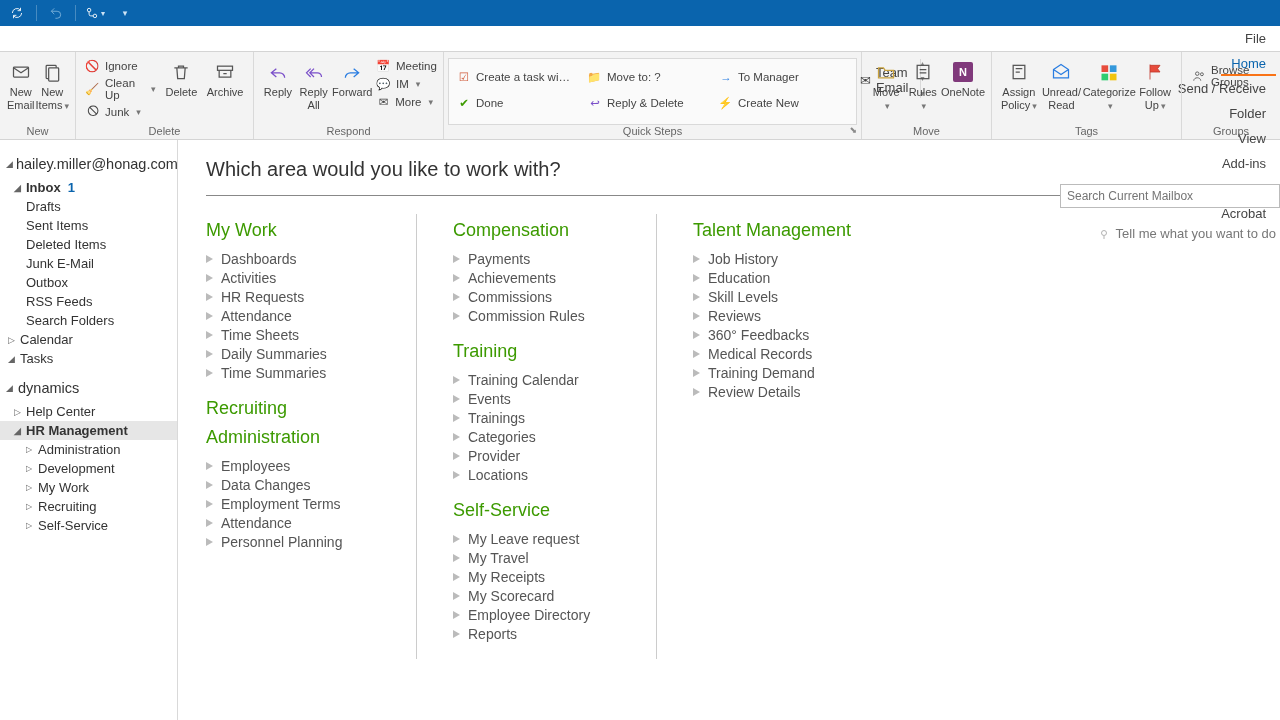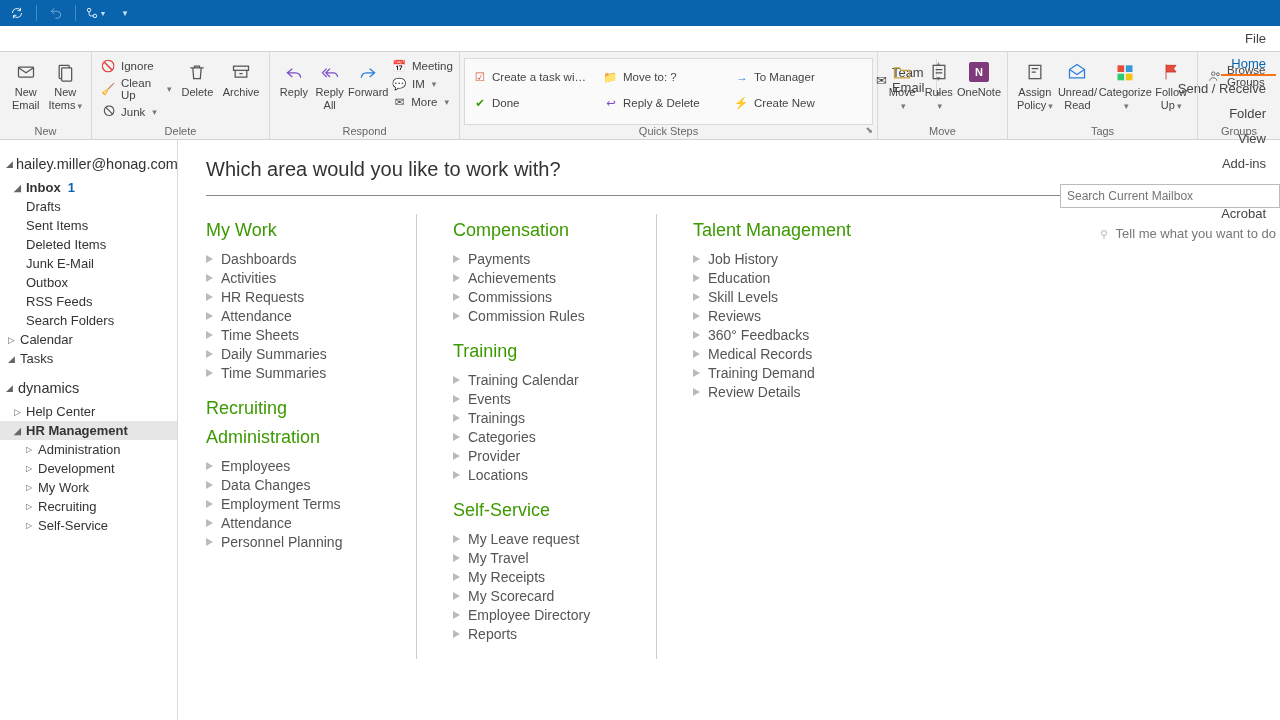--- a/index.html
+++ b/index.html
@@ -117,21 +117,21 @@
     <svg viewBox="0 0 24 24">
         <circle cx="12" cy="10" r="5"></circle>
         <path d="M10 18h4M11 21h2"></path>
       </svg>
     <span>Tell me what you want to do</span>
   </div>
 </div>
 
 <div class="ribbon">
 
-  <div class="rgroup" style="width:92px">
+  <div class="rgroup" style="width:76px">
     <div class="rgroup-body">
       <div class="big-btn">
         <div class="ico">
             <svg class="ic" viewBox="0 0 24 24" fill="none" stroke="#555" stroke-width="1.5">
               <rect x="3" y="6" width="18" height="12" rx="1"></rect>
               <path d="M3 7l9 6 9-6"></path>
             </svg>
           </div>
         <div class="lbl">New<br>Email</div>
       </div>

